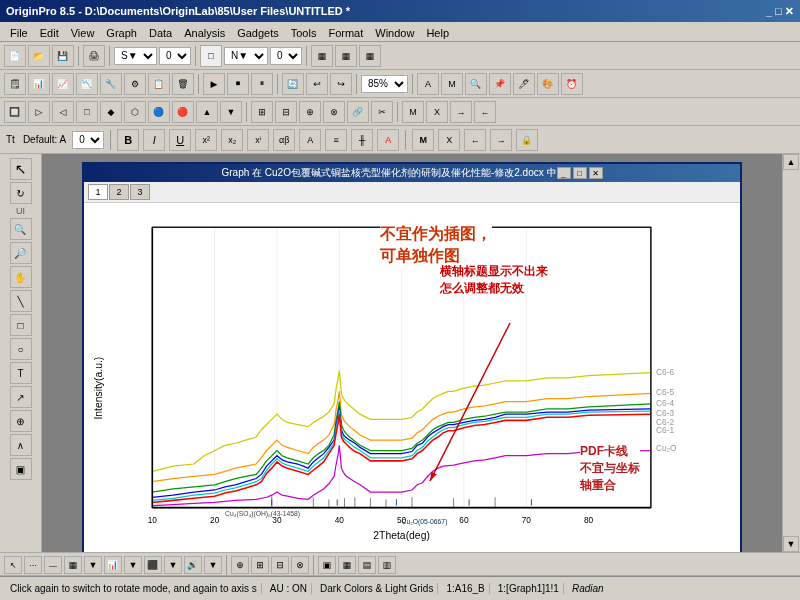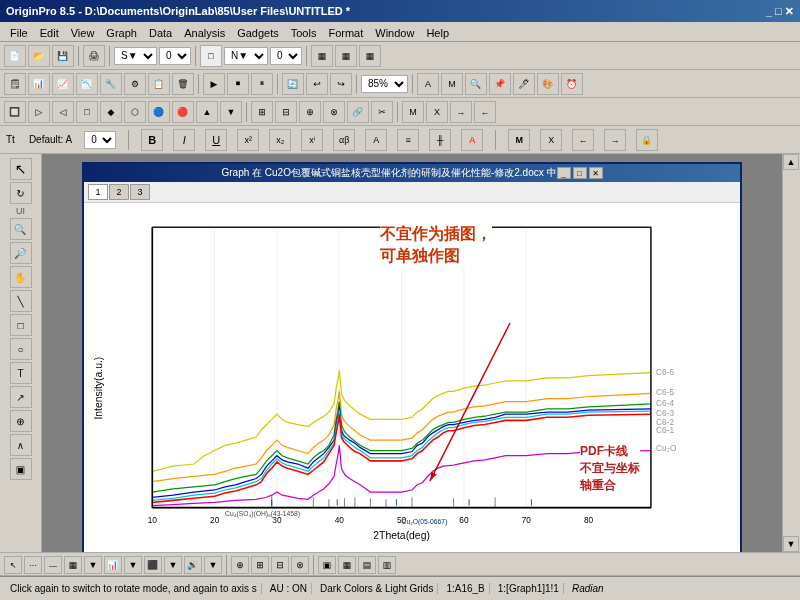--- a/index.html
+++ b/index.html
@@ -107,21 +107,21 @@
       display: flex; align-items: center; padding: 0 6px; font-size: 10px; gap: 4px;
     }
     #status-bar span { padding: 0 4px; border-right: 1px solid #aaa; }
     #status-bar span:last-child { border-right: none; font-style: italic; }
 
     
     #xrd-chart { width: 100%; height: 100%; }
 
     .toolbar-label { font-size: 10px; padding: 0 2px; }
 
-    #format-toolbar { height: 28px; background: #d4d0c8; border-bottom: 1px solid #aaa; display: flex; align-items: center; padding: 0 4px; gap: 10px; }
+    #format-toolbar { height: 28px; background: #d4d0c8; border-bottom: 1px solid #aaa; display: flex; align-items: center; padding: 0 4px; gap: 4px; }
 
     .bold-btn { font-weight: bold; font-size: 11px; }
     .italic-btn { font-style: italic; font-size: 11px; }
     .underline-btn { text-decoration: underline; font-size: 11px; }
 
     
     #workspace {
       display: flex;
       height: calc(600px - 22px - 20px - 28px - 28px - 28px - 28px - 24px - 24px);
     }
@@ -372,20 +372,24 @@
             <line x1="60" y1="10" x2="540" y2="10" stroke="black" stroke-width="1"></line>
           </svg>
 
           
           <div class="annotation" style="top: 10px; left: 290px; font-size: 16px; color: #cc3300;">
             <span>不宜作为插图，</span><br>
             <span>可单独作图</span>
           </div>
 
           
+          <div class="annotation" style="top: 50px; left: 350px; font-size: 12px; color: #cc0000;">
+            <span>横轴标题显示不出来</span><br>
+            <span>怎么调整都无效</span>
+          </div>
 
           
           <div class="annotation" style="top: 230px; left: 490px; font-size: 12px; color: #b91c1c;">
             <span>PDF卡线</span><br>
             <span>不宜与坐标</span><br>
             <span>轴重合</span>
           </div>
 
           
           <svg style="position:absolute; top:0; left:0; width:100%; height:100%; pointer-events:none;">

